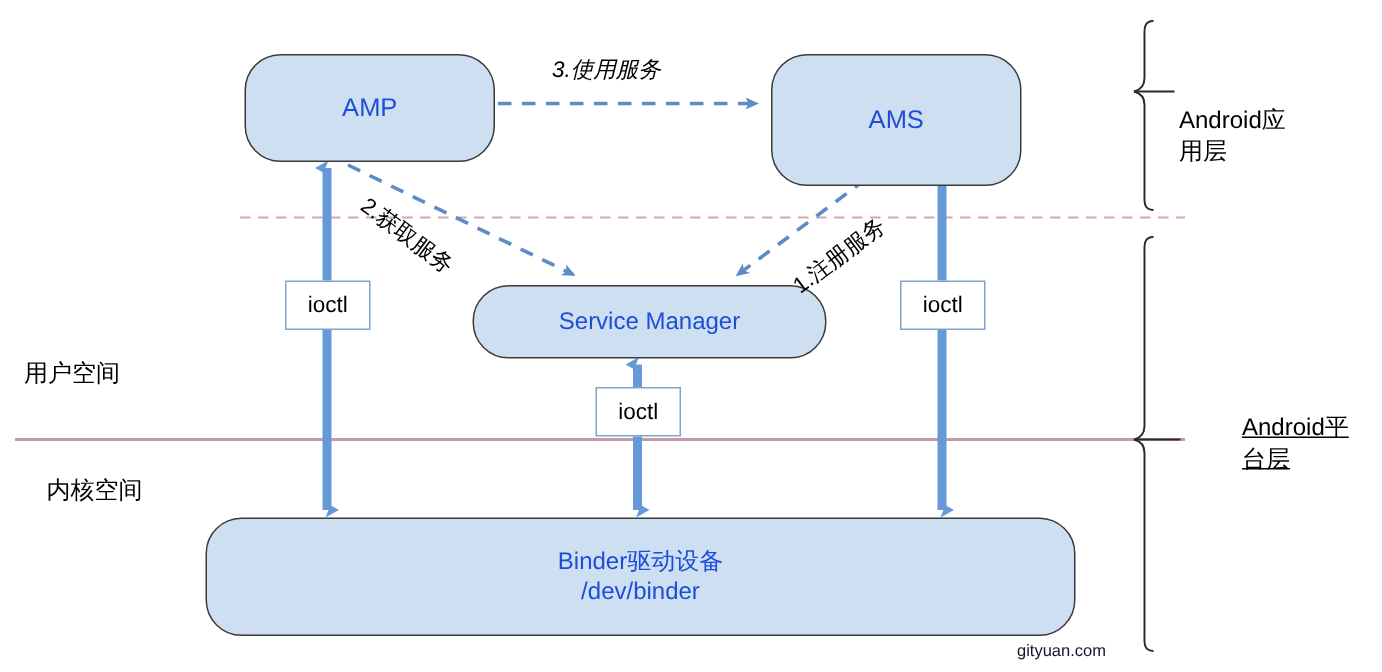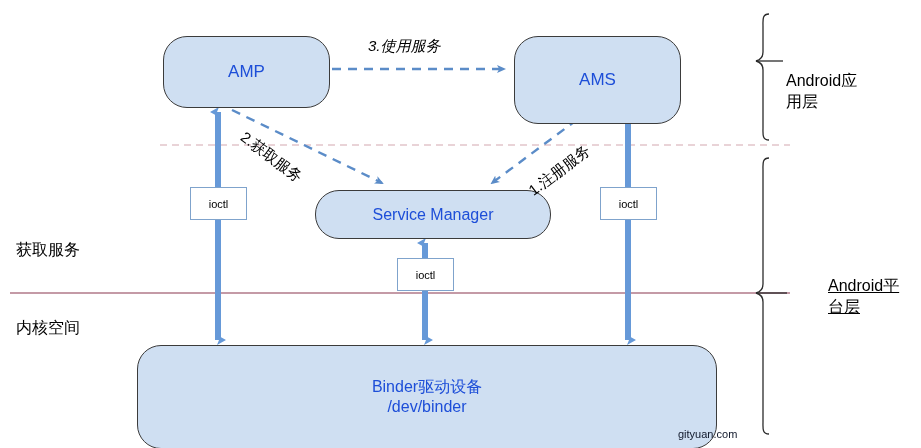--- a/index.html
+++ b/index.html
@@ -33,49 +33,49 @@
     justify-content: center;
     text-align: center;
     color: #1d4ed8;
     font-size: 17px;
     line-height: 1.25;
     z-index: 3;
   }
   #box-amp   { left: 163px; top: 36px;  width: 167px; height: 72px; }
   #box-ams   { left: 514px; top: 36px;  width: 167px; height: 88px; }
   #box-sm    { left: 315px; top: 190px; width: 236px; height: 49px; font-size: 16px; }
-  #box-binder{ left: 137px; top: 345px; width: 580px; height: 104px; font-size: 16px; }
+  #box-binder{ left: 137px; top: 345px; width: 580px; height: 79px; font-size: 16px; }
   #box-binder .two-line { white-space: pre-line; }
 
   .ioctl-box {
     position: absolute;
     background: #ffffff;
     border: 1px solid #7fa3cc;
     box-sizing: border-box;
     display: flex;
     align-items: center;
     justify-content: center;
     color: #000000;
-    font-size: 11px;
+    font-size: 15px;
     z-index: 2;
   }
   #ioctl-left  { left: 190px; top: 187px; width: 57px; height: 33px; }
   #ioctl-right { left: 600px; top: 187px; width: 57px; height: 33px; }
   #ioctl-mid   { left: 397px; top: 258px; width: 57px; height: 33px; }
 
   .side-label {
     position: absolute;
     color: #000000;
     font-size: 16px;
     z-index: 4;
     white-space: pre-line;
     line-height: 1.3;
   }
   #label-user   { left: 16px;  top: 240px; }
-  #label-kernel { left: 16px;  top: 318px; }
+  #label-kernel { left: 31px;  top: 318px; }
   #label-app    { left: 786px; top: 40px; margin-top: 31px;  }
   #label-plat   { left: 828px; top: 276px; text-decoration: underline; }
 
   .edge-label {
     position: absolute;
     color: #000000;
     font-size: 15px;
     z-index: 4;
     white-space: nowrap;
   }
@@ -168,21 +168,21 @@
     <span>ioctl</span>
   </div>
   <div class="ioctl-box" id="ioctl-mid">
     <span>ioctl</span>
   </div>
 
   <div class="edge-label" id="lbl-use">3.使用服务</div>
   <div class="edge-label" id="lbl-get">2.获取服务</div>
   <div class="edge-label" id="lbl-reg">1.注册服务</div>
 
-  <div class="side-label" id="label-user">获取服务</div>
+  <div class="side-label" id="label-user">用户空间</div>
   <div class="side-label" id="label-kernel">内核空间</div>
   <div class="side-label" id="label-app">Android应
 用层</div>
   <div class="side-label" id="label-plat">Android平
 台层</div>
 
   <div id="watermark">gityuan.com</div>
 
 </div>
 

